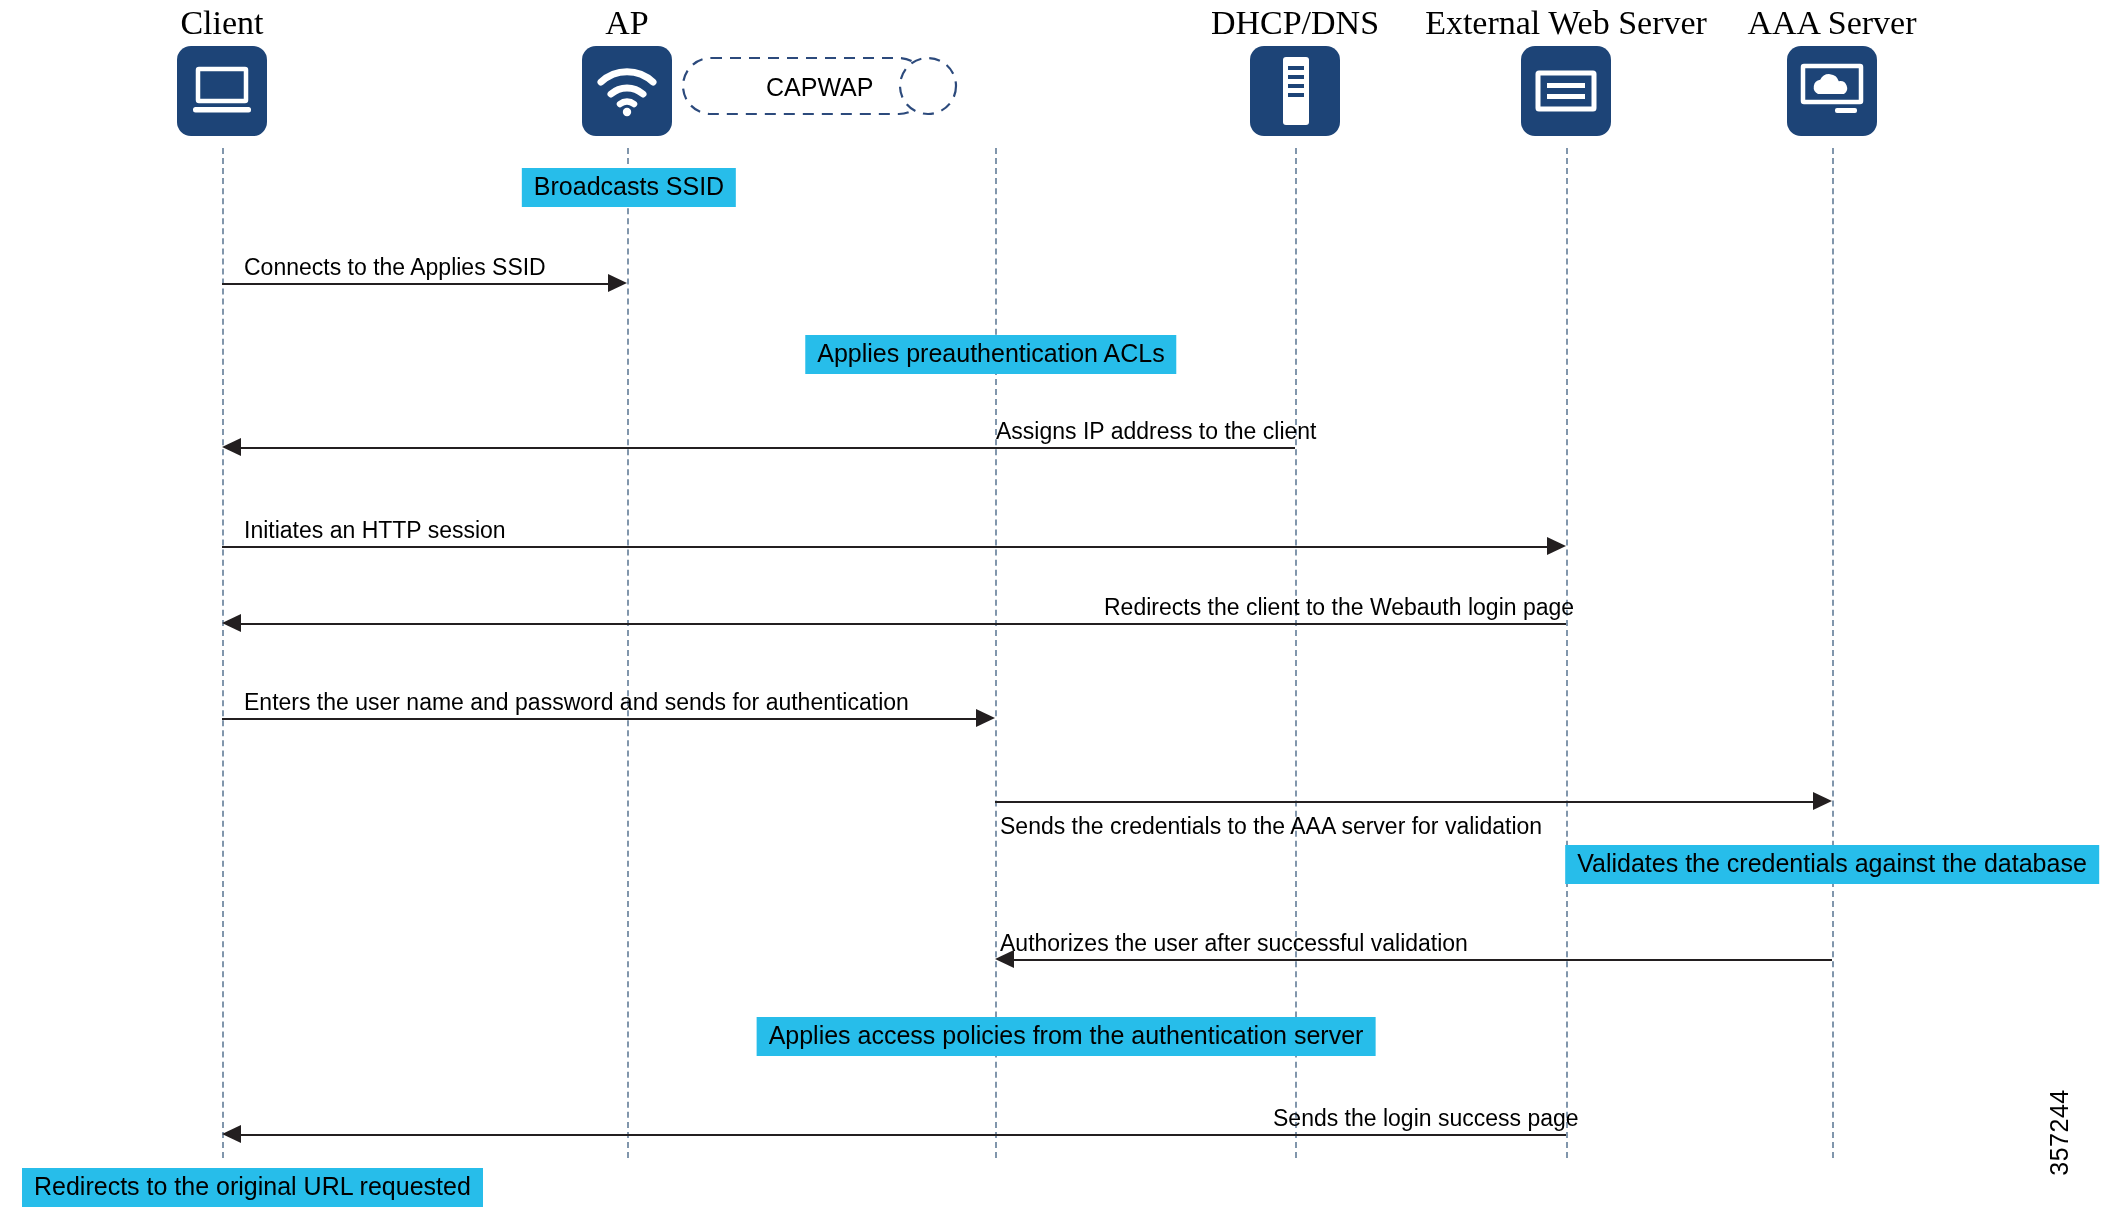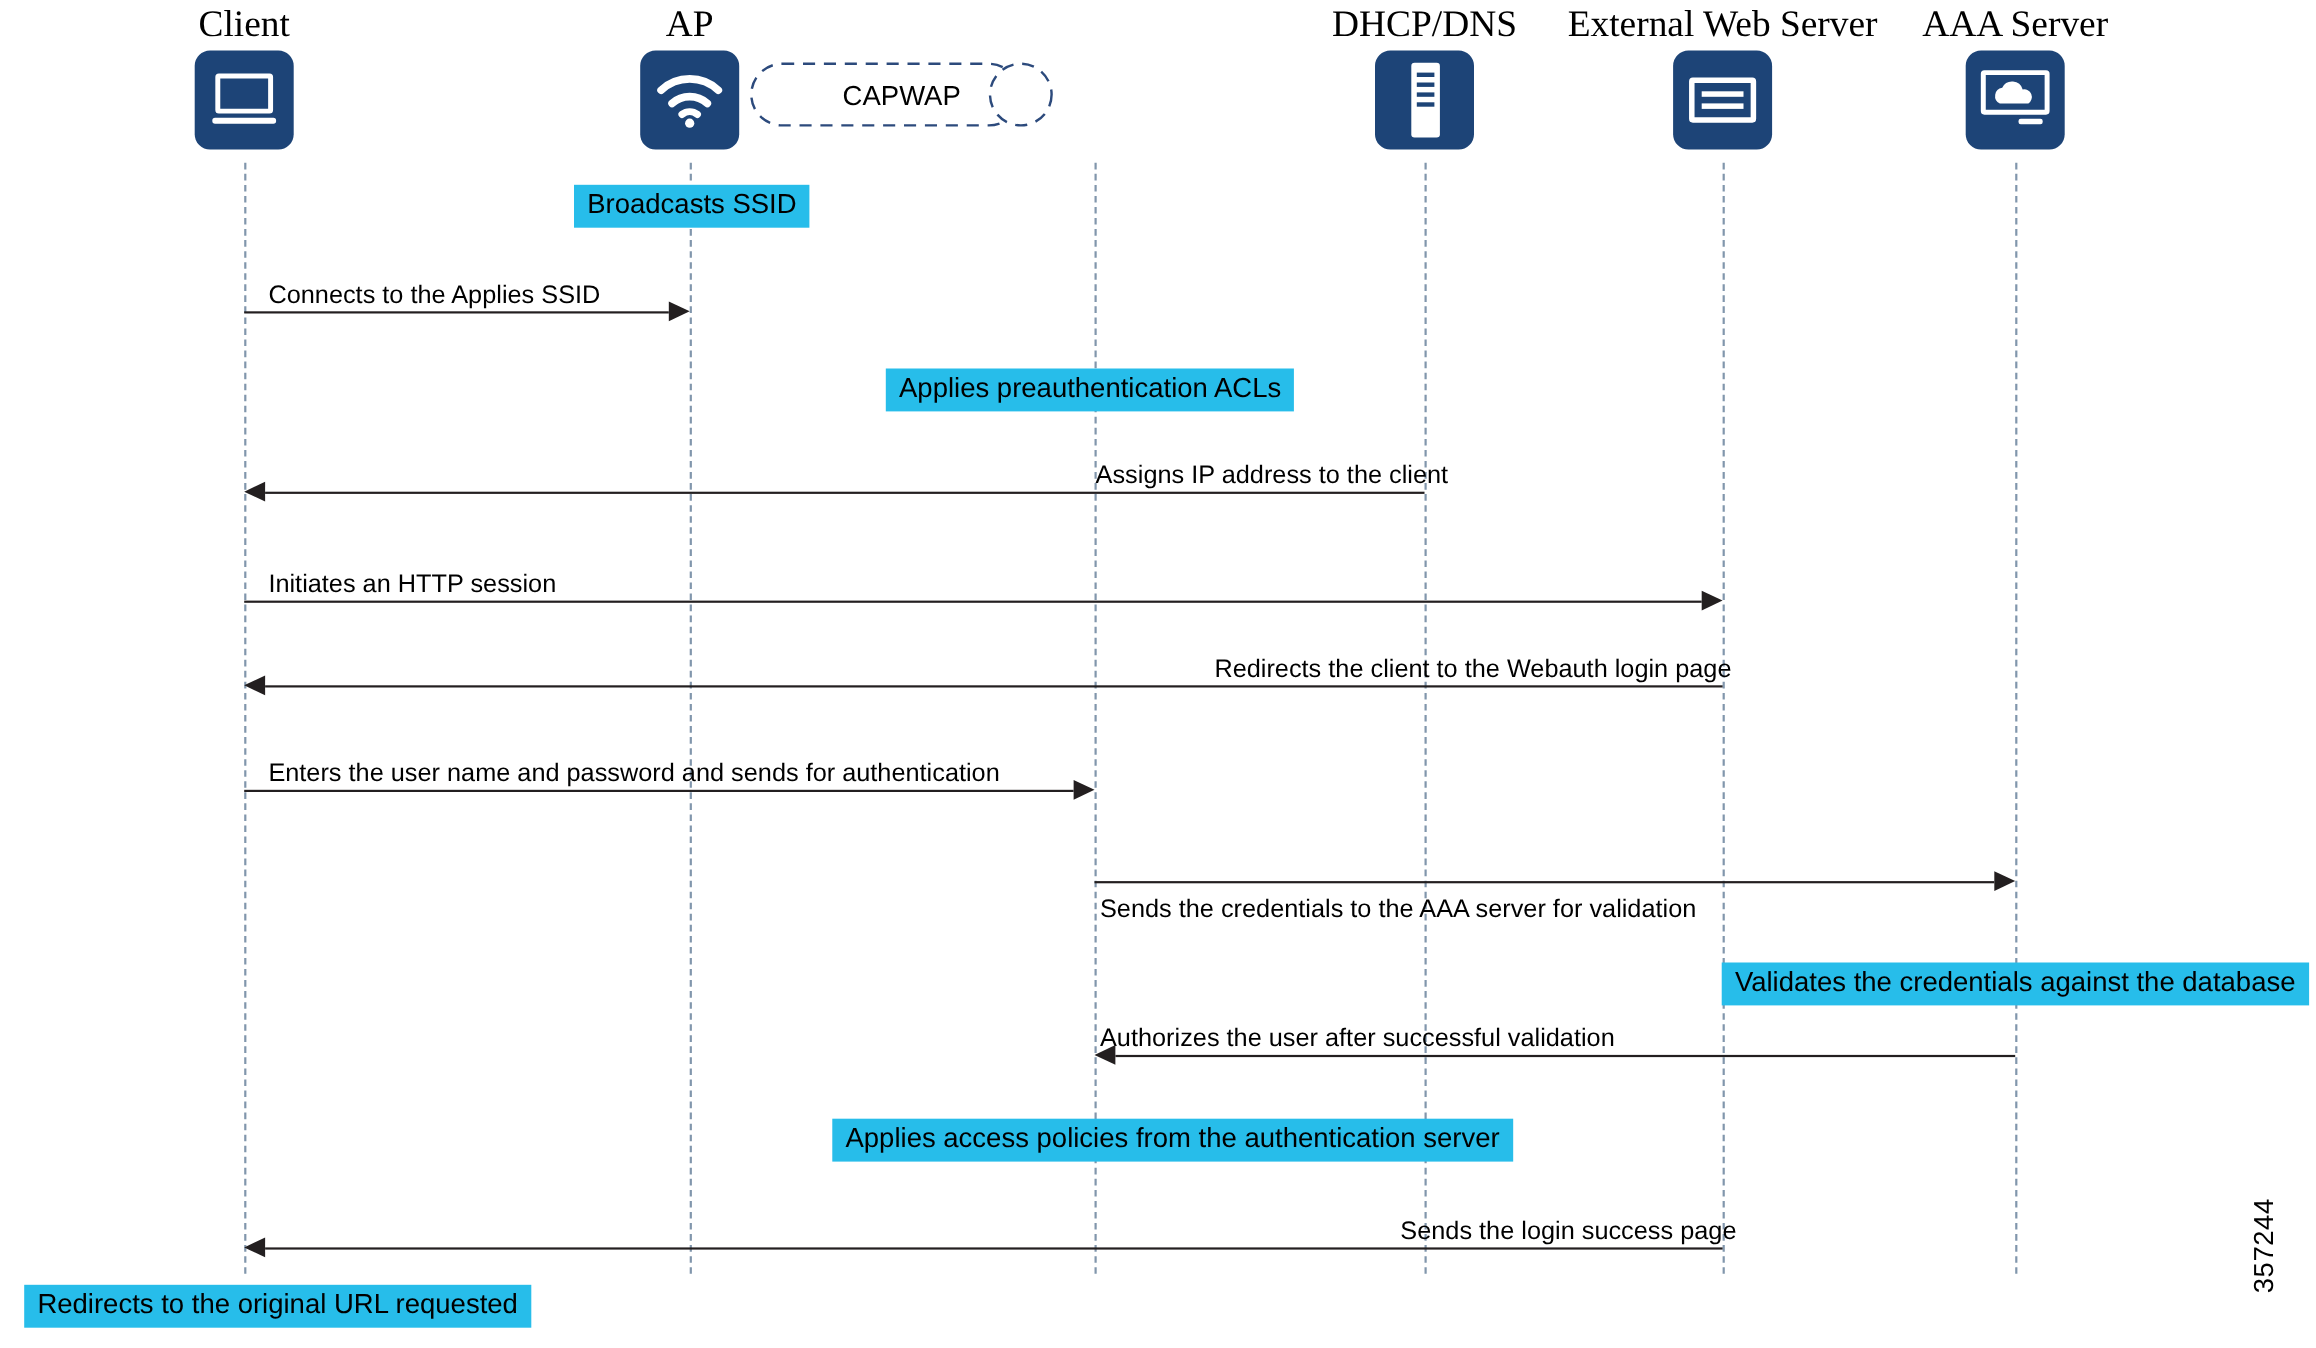--- a/index.html
+++ b/index.html
@@ -215,21 +215,21 @@
           <rect x="36" y="45" width="22" height="5" rx="2" fill="#ffffff"></rect>
         </svg>
       </div>
     </div>
   </div>
 
   <div class="note centered" style="left:629px; top:168px;">Broadcasts SSID</div>
 
   <div class="note centered" style="left:991px; top:335px;">Applies preauthentication ACLs</div>
 
-  <div class="note centered" style="left:1832px; top:875px;">Validates the credentials against the database</div>
+  <div class="note centered" style="left:1832px; top:845px;">Validates the credentials against the database</div>
 
   <div class="note centered" style="left:1066px; top:1017px;">Applies access policies from the authentication server</div>
 
   <div class="note" style="left:22px; top:1168px;">Redirects to the original URL requested</div>
 
   <div class="msg-label" style="left:244px; top:254px;">Connects to the Applies SSID</div>
   <div class="msg-line" style="left:222px; top:283px; width:386px;"></div>
   <div class="arrowhead right" style="left:608px; top:274px;"></div>
 
   <div class="msg-label" style="left:996px; top:418px;">Assigns IP address to the client</div>

